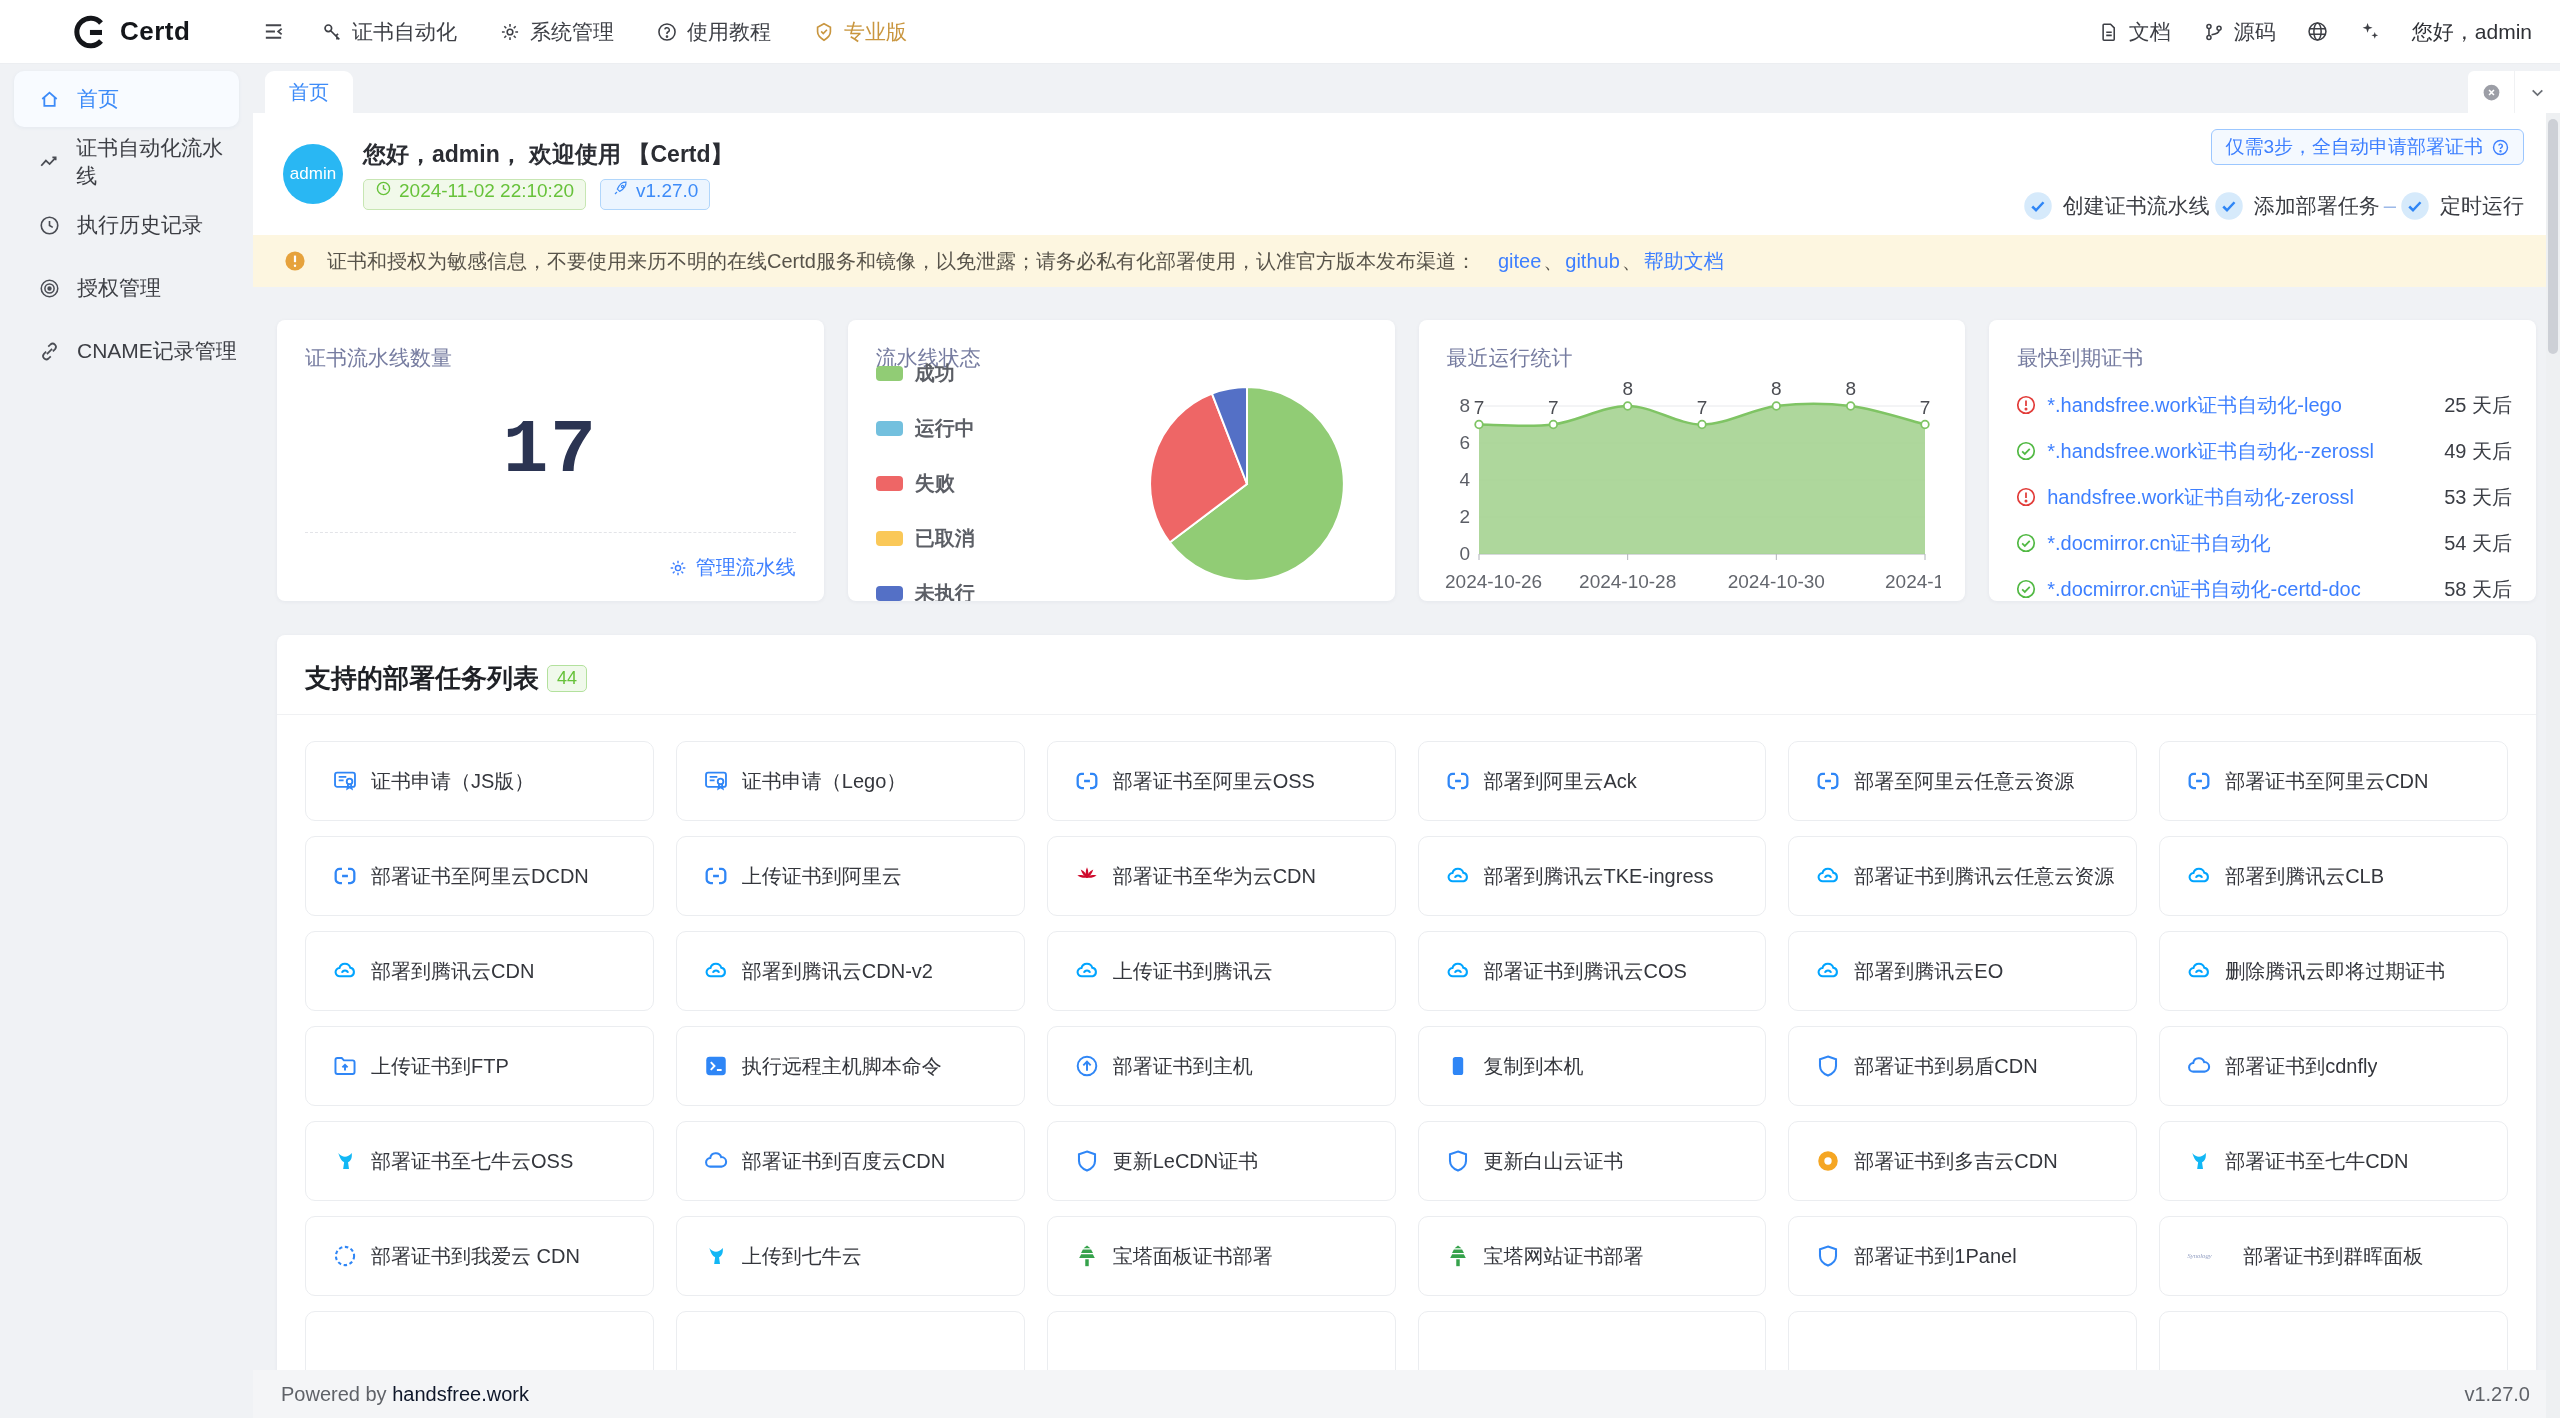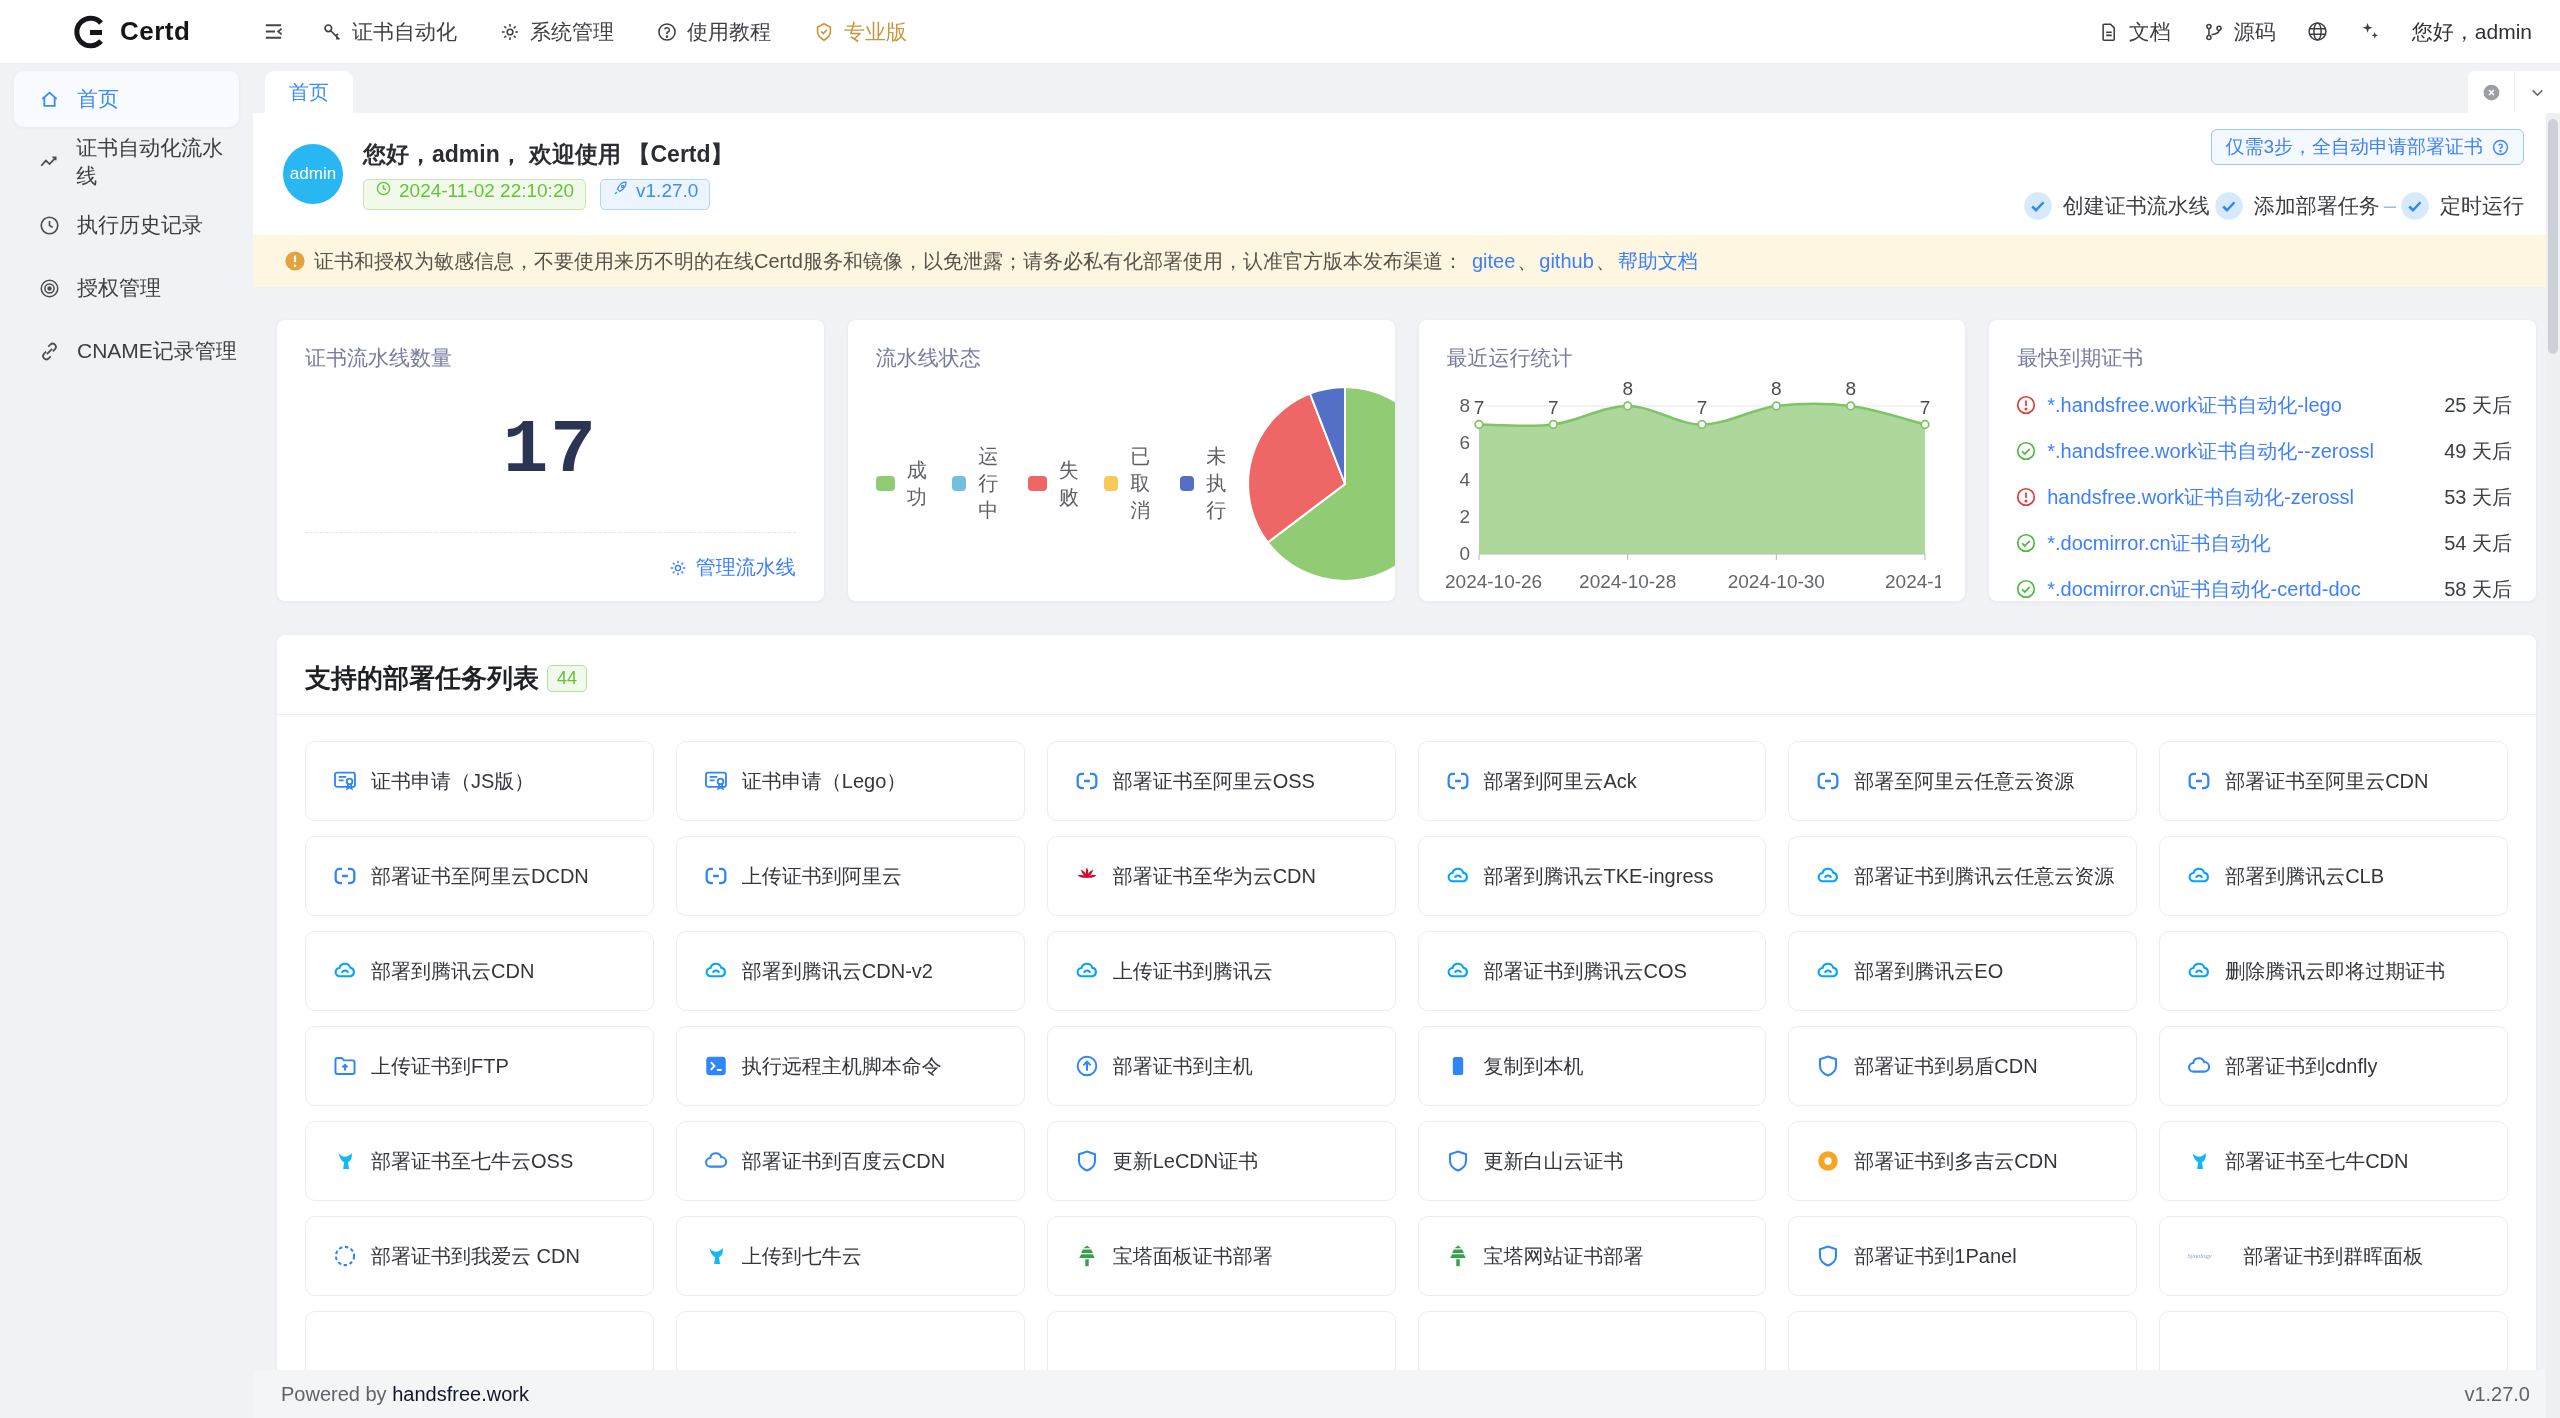--- a/index.html
+++ b/index.html
@@ -58,38 +58,38 @@
   .welcome-right { position:absolute; right:36px; top:16px; display:flex; flex-direction:column; align-items:flex-end; }
   .guide-badge { display:flex; align-items:center; gap:8px; border:1px solid #9cc7ff; background:#f4f9ff;
     color:#3d7fff; font-size:19px; padding:4px 13px; border-radius:6px; cursor:pointer; }
   .guide-badge svg { width:19px; height:19px; }
   .steps { display:flex; align-items:center; gap:4px; margin-top:26px; font-size:21px; color:#3a3c42; }
   .step { display:flex; align-items:center; gap:10px; }
   .step svg { width:30px; height:30px; }
   .step-dash { color:#9db9e8; font-size:22px; }
 
   #notice { height:52px; background:#fdf6e0; display:flex; align-items:center; padding-left:30px;
-    gap:7px; font-size:20px; color:#57534a; }
+    gap:20px; font-size:20px; color:#57534a; }
   #notice svg { width:24px; height:24px; flex-shrink:0; }
   #notice a { color:#3d7fff; text-decoration:none; margin:0 2px; cursor:pointer; }
 
   
   #stats { position:absolute; left:24px; right:24px; top:207px; height:281px; display:flex; gap:24px; }
   .card { background:#fff; border-radius:8px; box-shadow:0 1px 4px rgba(20,40,80,.05); position:relative; flex:1; overflow:hidden; }
   .card-title { position:absolute; left:28px; top:24px; font-size:21px; color:#767ca0; }
 
   .big-number { position:absolute; left:0; right:0; top:88px; text-align:center; font-size:76px;
     font-weight:700; color:#2b3452; letter-spacing:2px;font-family:Liberation Mono, monospace; }
   .card-divider { position:absolute; left:28px; right:28px; bottom:68px; border-top:1px dashed #e3e4e8; }
   .card-footer-link { position:absolute; right:28px; bottom:20px; display:flex; align-items:center; gap:8px;
     color:#3d7fff; font-size:20px; cursor:pointer; }
   .card-footer-link svg { width:20px; height:20px; }
 
   .pie-wrap { position:absolute; left:28px; right:24px; top:62px; bottom:16px; display:flex; align-items:center; }
-  .legend { display:flex; flex-direction:row; gap:17px; }
+  .legend { display:flex; flex-direction:column; gap:28px;font-weight:bold; }
   .legend-item { display:flex; align-items:center; gap:12px; font-size:20px; color:#5c5f66; cursor:pointer; }
   .legend-swatch { width:27px; height:15px; border-radius:4px; }
   #pie-box { margin-left:auto; margin-right:18px; }
 
   #run-box { position:absolute; left:24px; top:52px; }
 
   .expiry-list { position:absolute; left:26px; right:24px; top:62px; display:flex; flex-direction:column; }
   .expiry-row { display:flex; align-items:center; height:46px; gap:10px; }
   .expiry-row svg { width:22px; height:22px; flex-shrink:0; }
   .expiry-name { color:#3d7fff; font-size:20px; white-space:nowrap; overflow:hidden;

